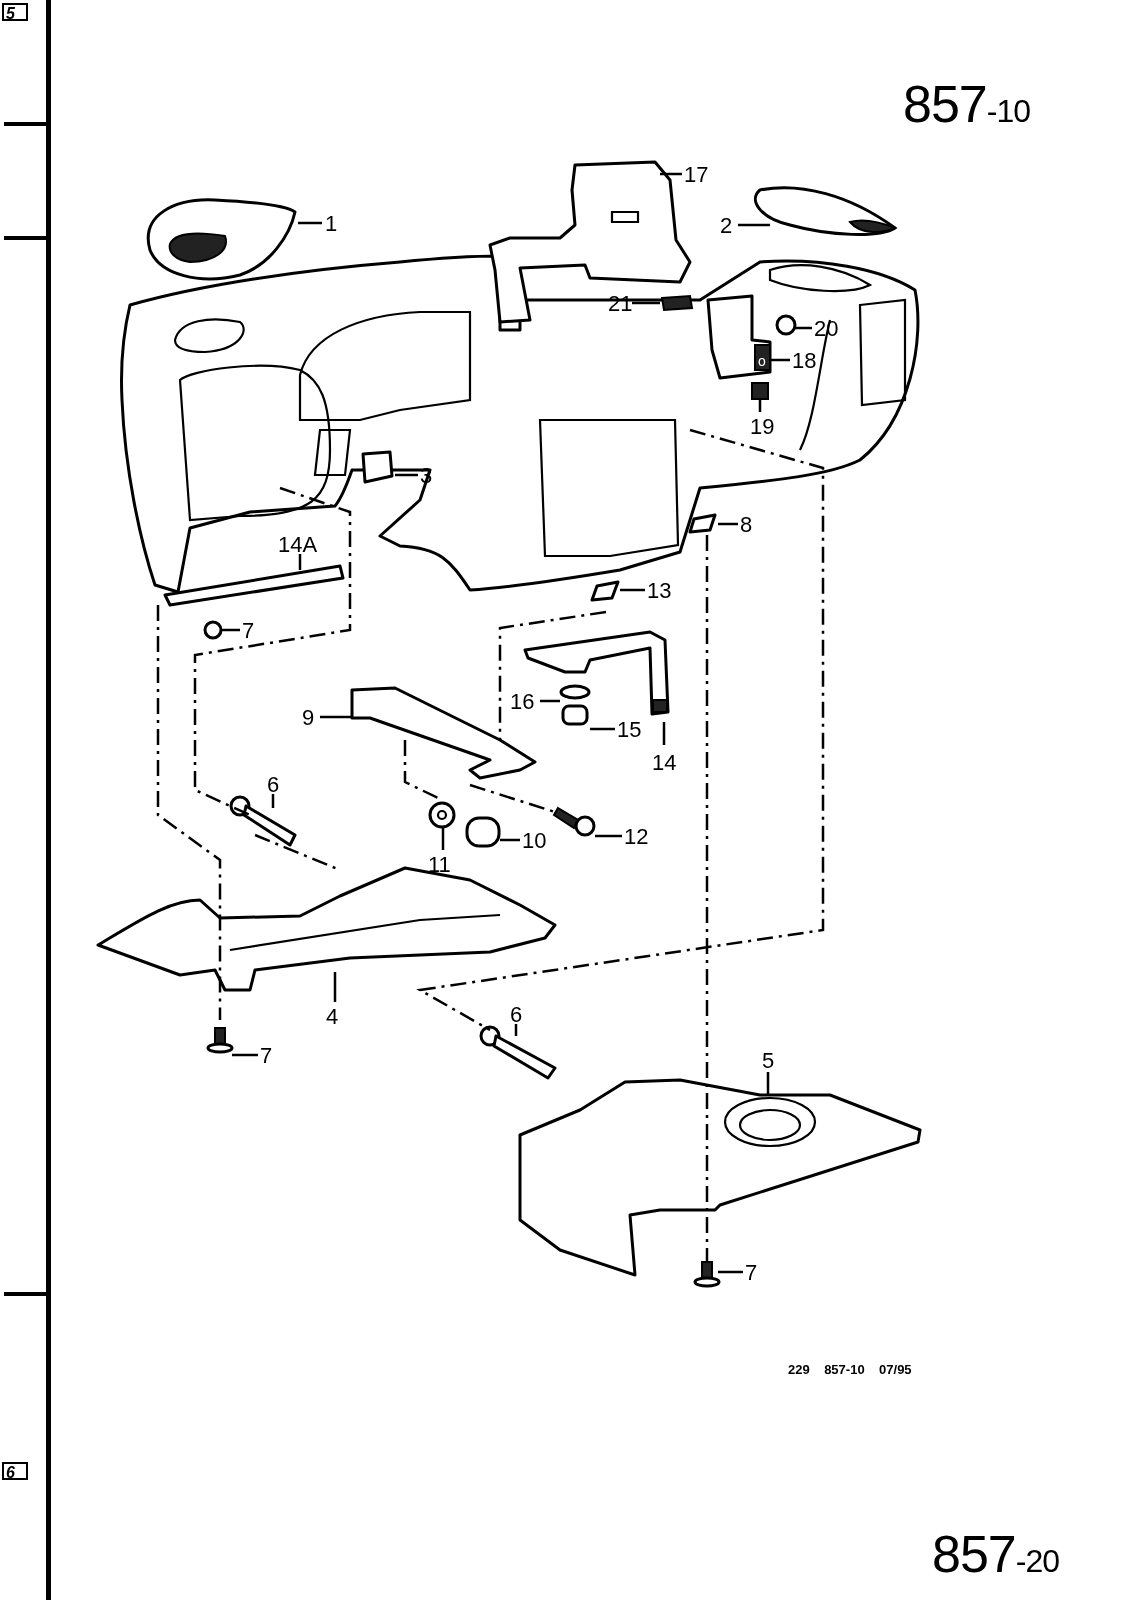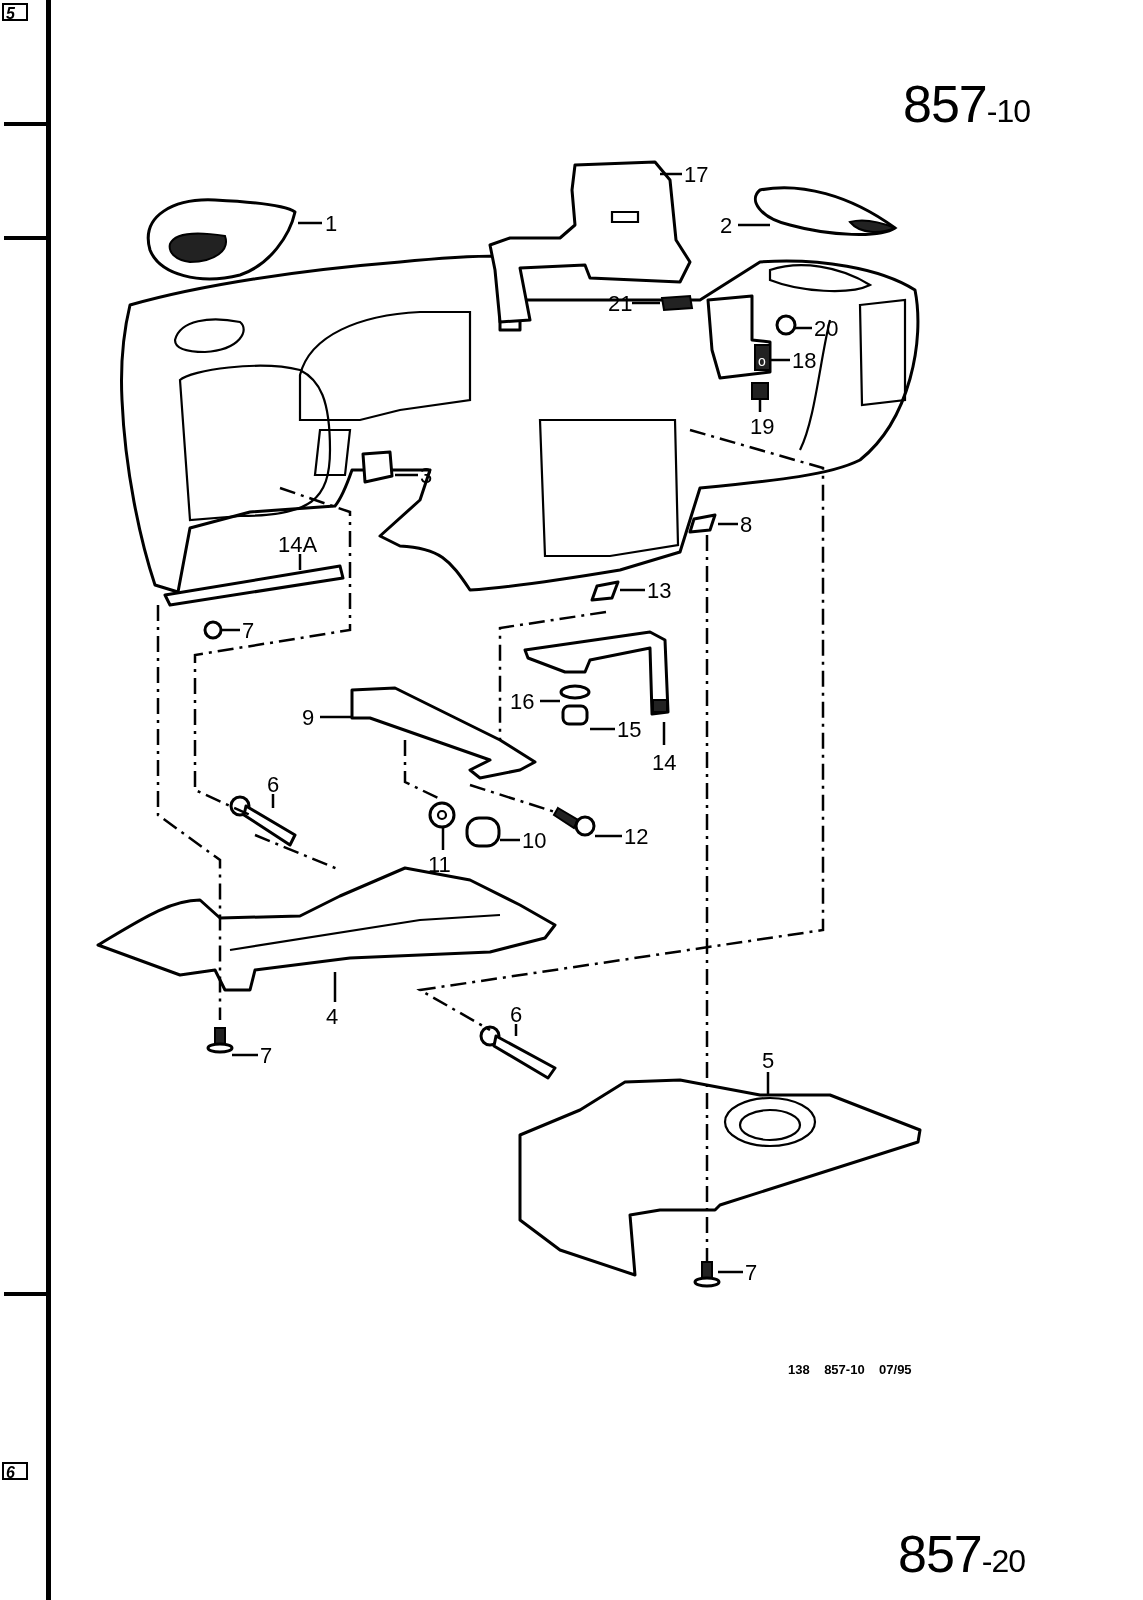--- a/index.html
+++ b/index.html
@@ -24,24 +24,24 @@
 <div class="binder-line"></div>
 <div class="binder-tick" style="top:122px"></div>
 <div class="binder-tick" style="top:236px"></div>
 <div class="binder-tick" style="top:1292px"></div>
 <div class="margin-tab" style="top:3px">5</div>
 <div class="margin-tab" style="top:1462px">6</div>
 
 <div class="page-number" style="left:903px; top:74px;">
   <span>857</span><span class="sub">-10</span>
 </div>
-<div class="page-number" style="left:898px; top:1524px;">
+<div class="page-number" style="left:932px; top:1524px;">
   <span>857</span><span class="sub">-20</span>
 </div>
-<div class="footer">138    857-10    07/95</div>
+<div class="footer">229    857-10    07/95</div>
 
 <svg class="diagram" width="1143" height="1600" viewBox="0 0 1143 1600">
 
   <g>
     <path class="part" d="M150,250 C140,215 175,198 215,200 C255,202 285,205 295,212 C290,235 270,265 240,275 C200,285 160,275 150,250 Z"></path>
     <path class="dark" d="M170,244 C175,232 200,232 225,236 C230,250 215,262 190,262 C175,260 168,252 170,244 Z"></path>
   </g>
 
   <g>
     <path class="part" d="M760,190 C800,182 850,195 895,228 C880,238 830,236 790,225 C760,218 748,200 760,190 Z"></path>

